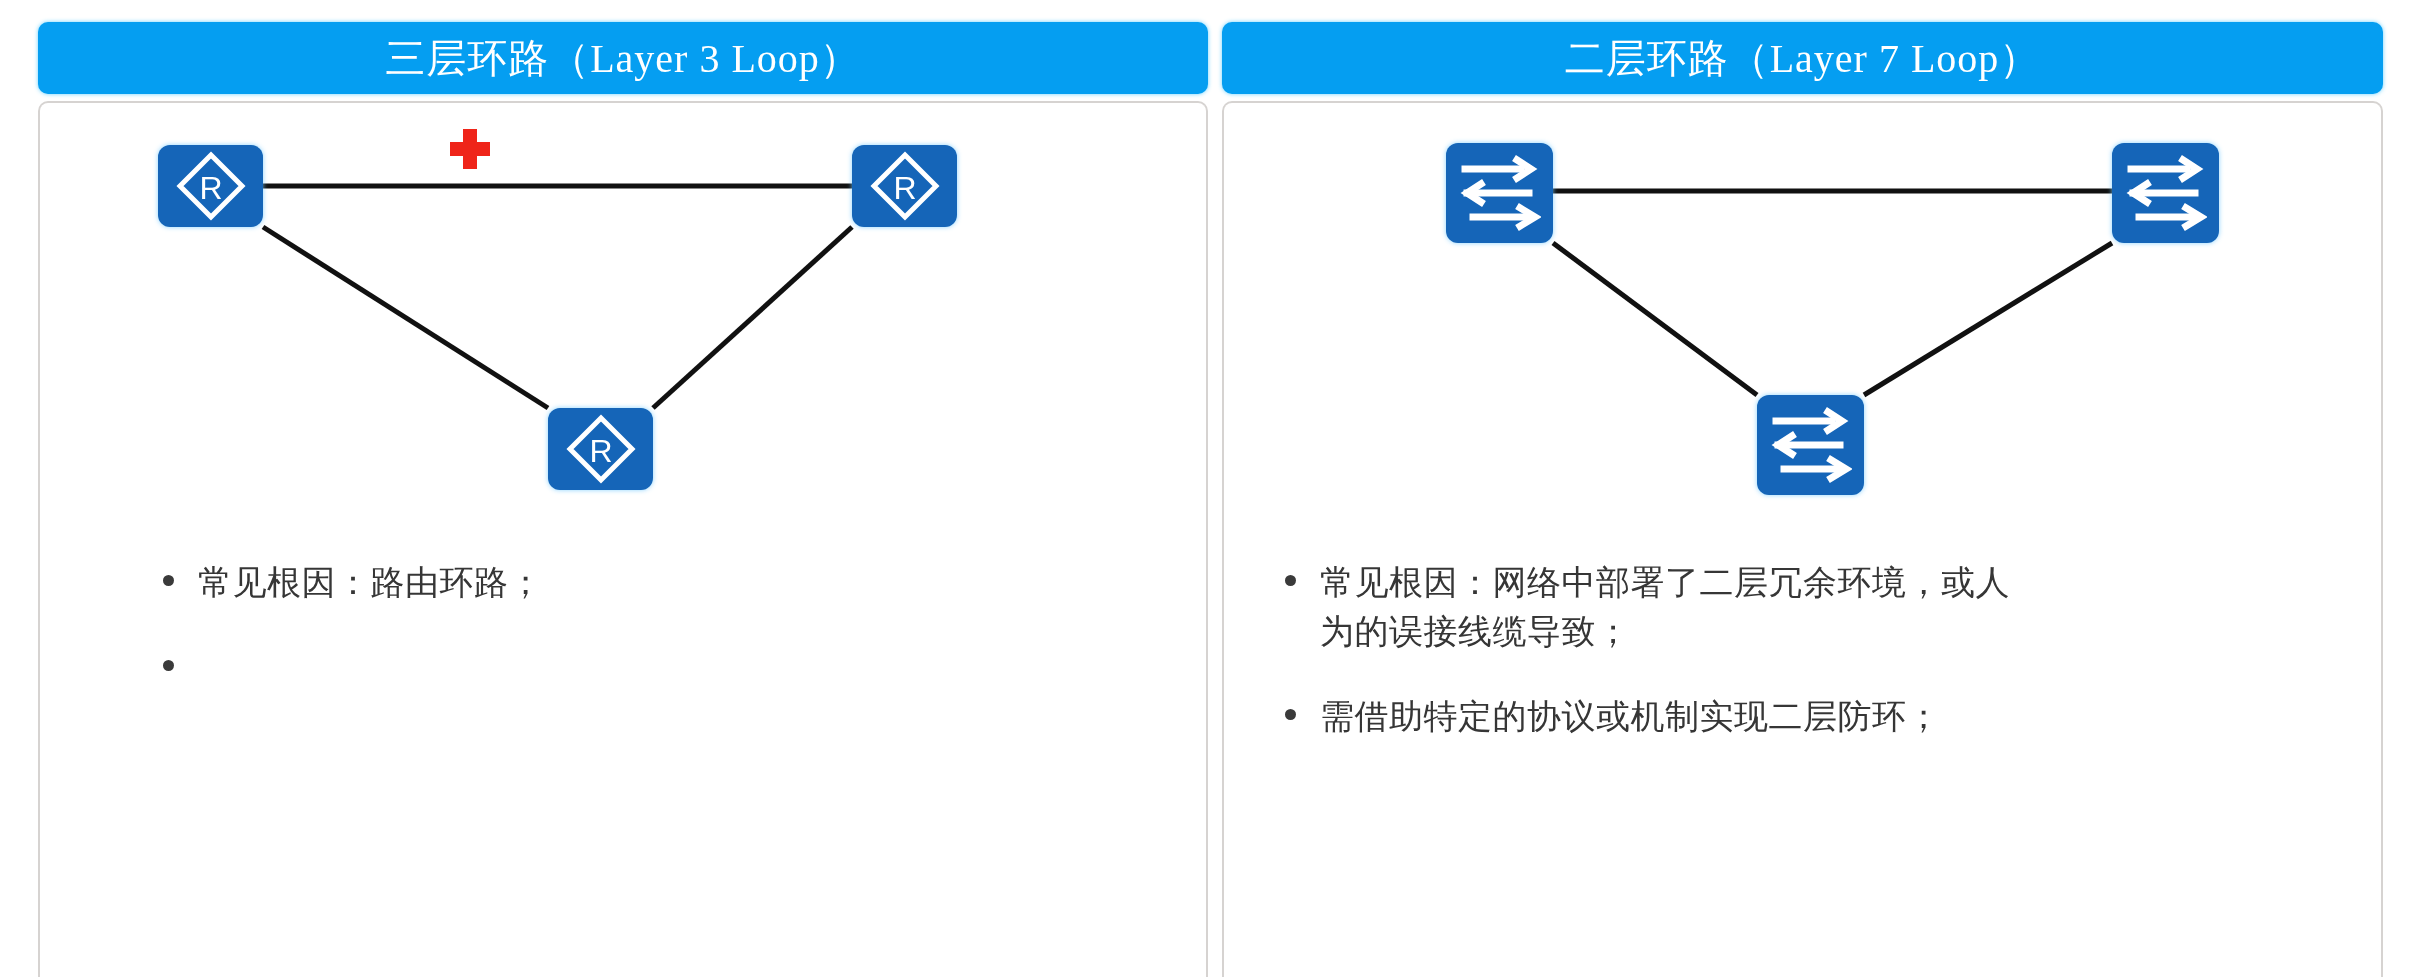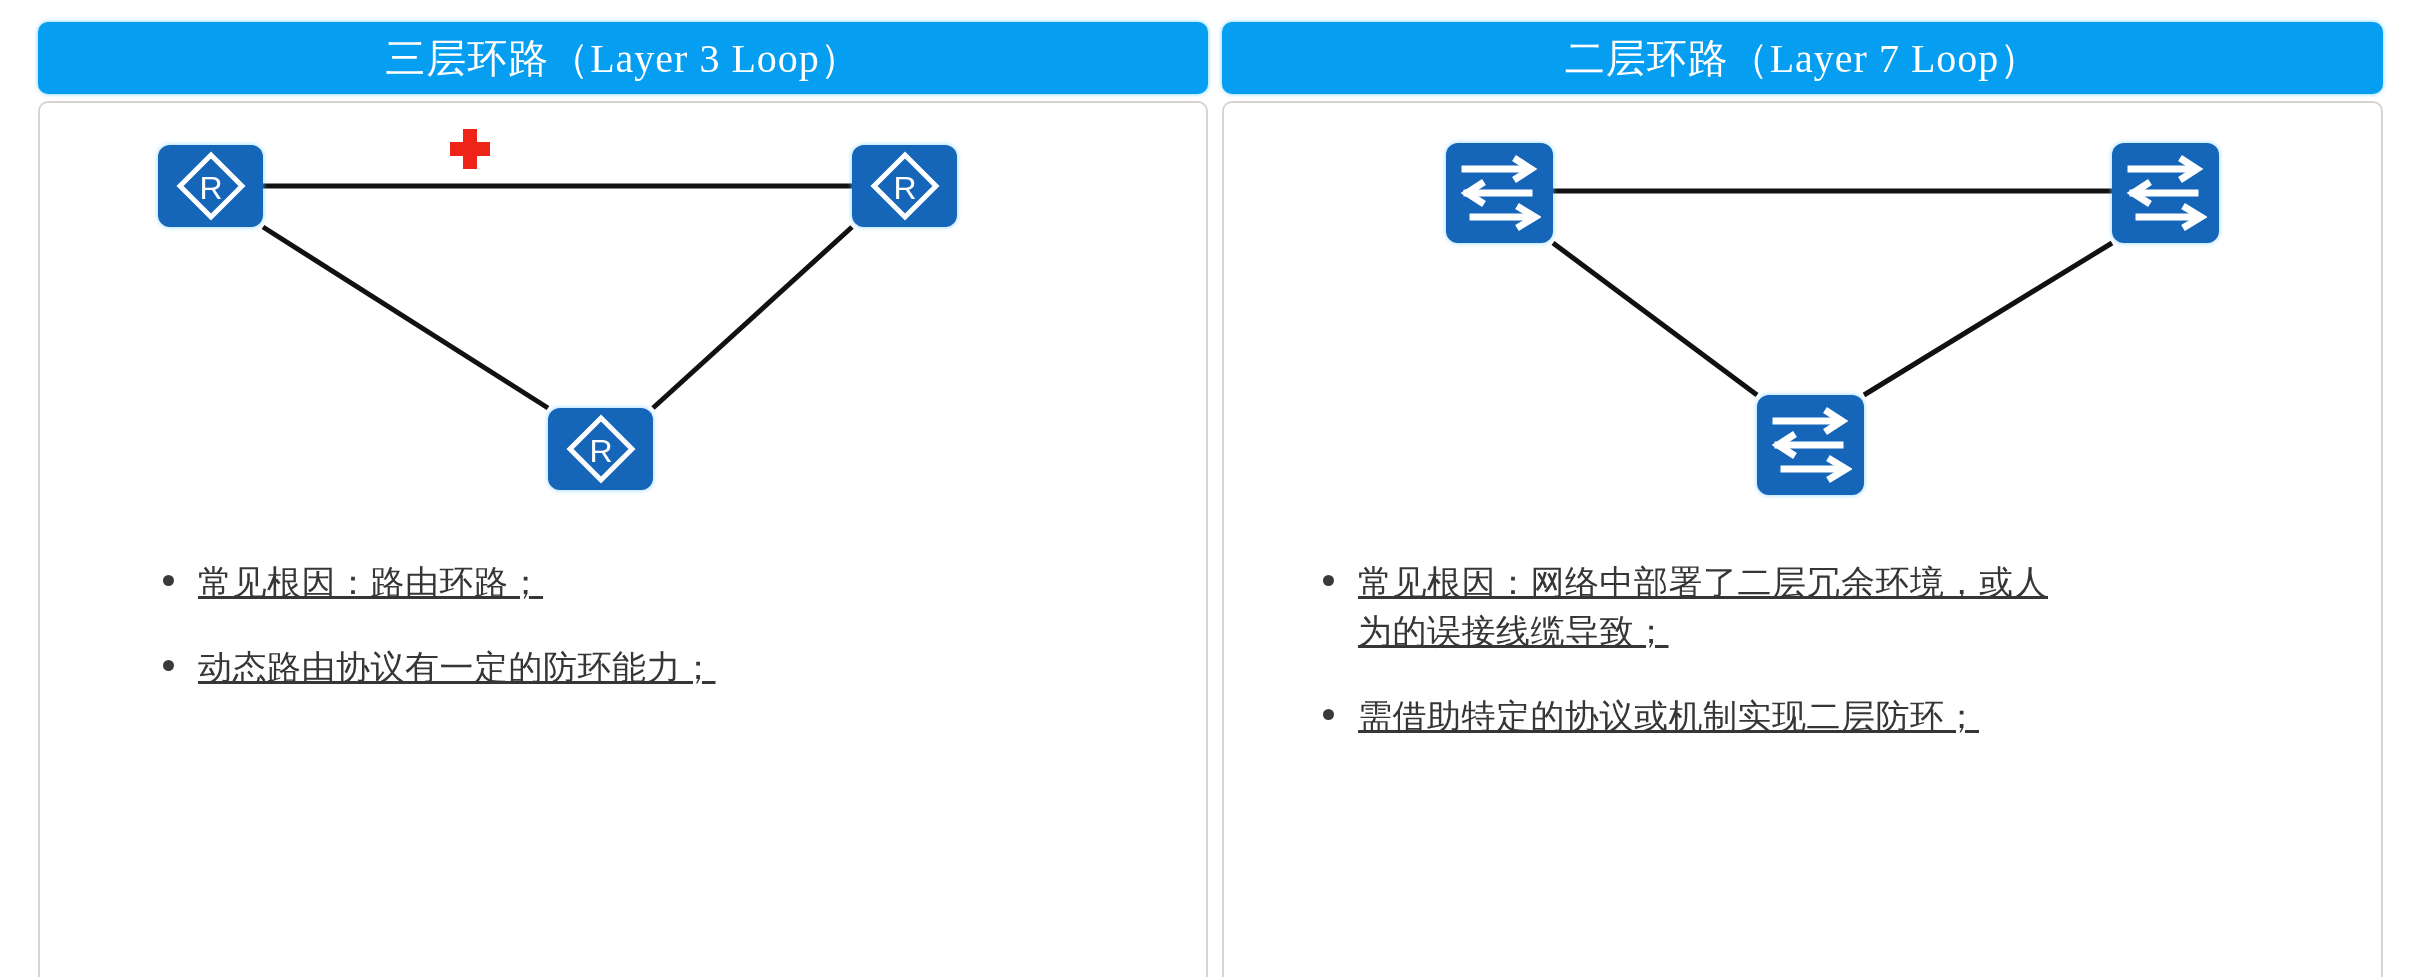--- a/index.html
+++ b/index.html
@@ -109,26 +109,25 @@
     border-radius: 50%;
     background: #3a3a3a;
     vertical-align: 6px;
   }
   .bullet-text {
     color: #363636;
     font-size: 34px;
     line-height: 49px;
     font-family: "Liberation Sans", "DejaVu Sans", sans-serif;
     letter-spacing: 0.5px;
-    text-decoration: underline;
   }
   .panel-left  .bullet-text { max-width: 660px; }
   .panel-right .bullet-text { max-width: 690px; }
   .panel-left  .bullets { padding-left: 98px; }
-  .panel-right .bullets { padding-left: 74px; }
+  .panel-right .bullets { padding-left: 36px; }
 
   .red-cross {
     position: absolute;
     width: 44px;
     height: 44px;
   }
 </style>
 </head>
 <body>
 
@@ -174,21 +173,20 @@
         </div>
       </div>
 
       <div class="bullets">
         <div class="bullet-row">
           <div class="bullet-dot"><span></span></div>
           <div class="bullet-text">常见根因：路由环路；</div>
         </div>
         <div class="bullet-row">
           <div class="bullet-dot"><span></span></div>
-          <div class="bullet-text">动态路由协议有一定的防环能力；</div>
         </div>
       </div>
 
     </div>
   </div>
 
   <div class="panel panel-right">
     <div class="panel-header">二层环路（Layer 7 Loop）</div>
 
     <div class="panel-body">

